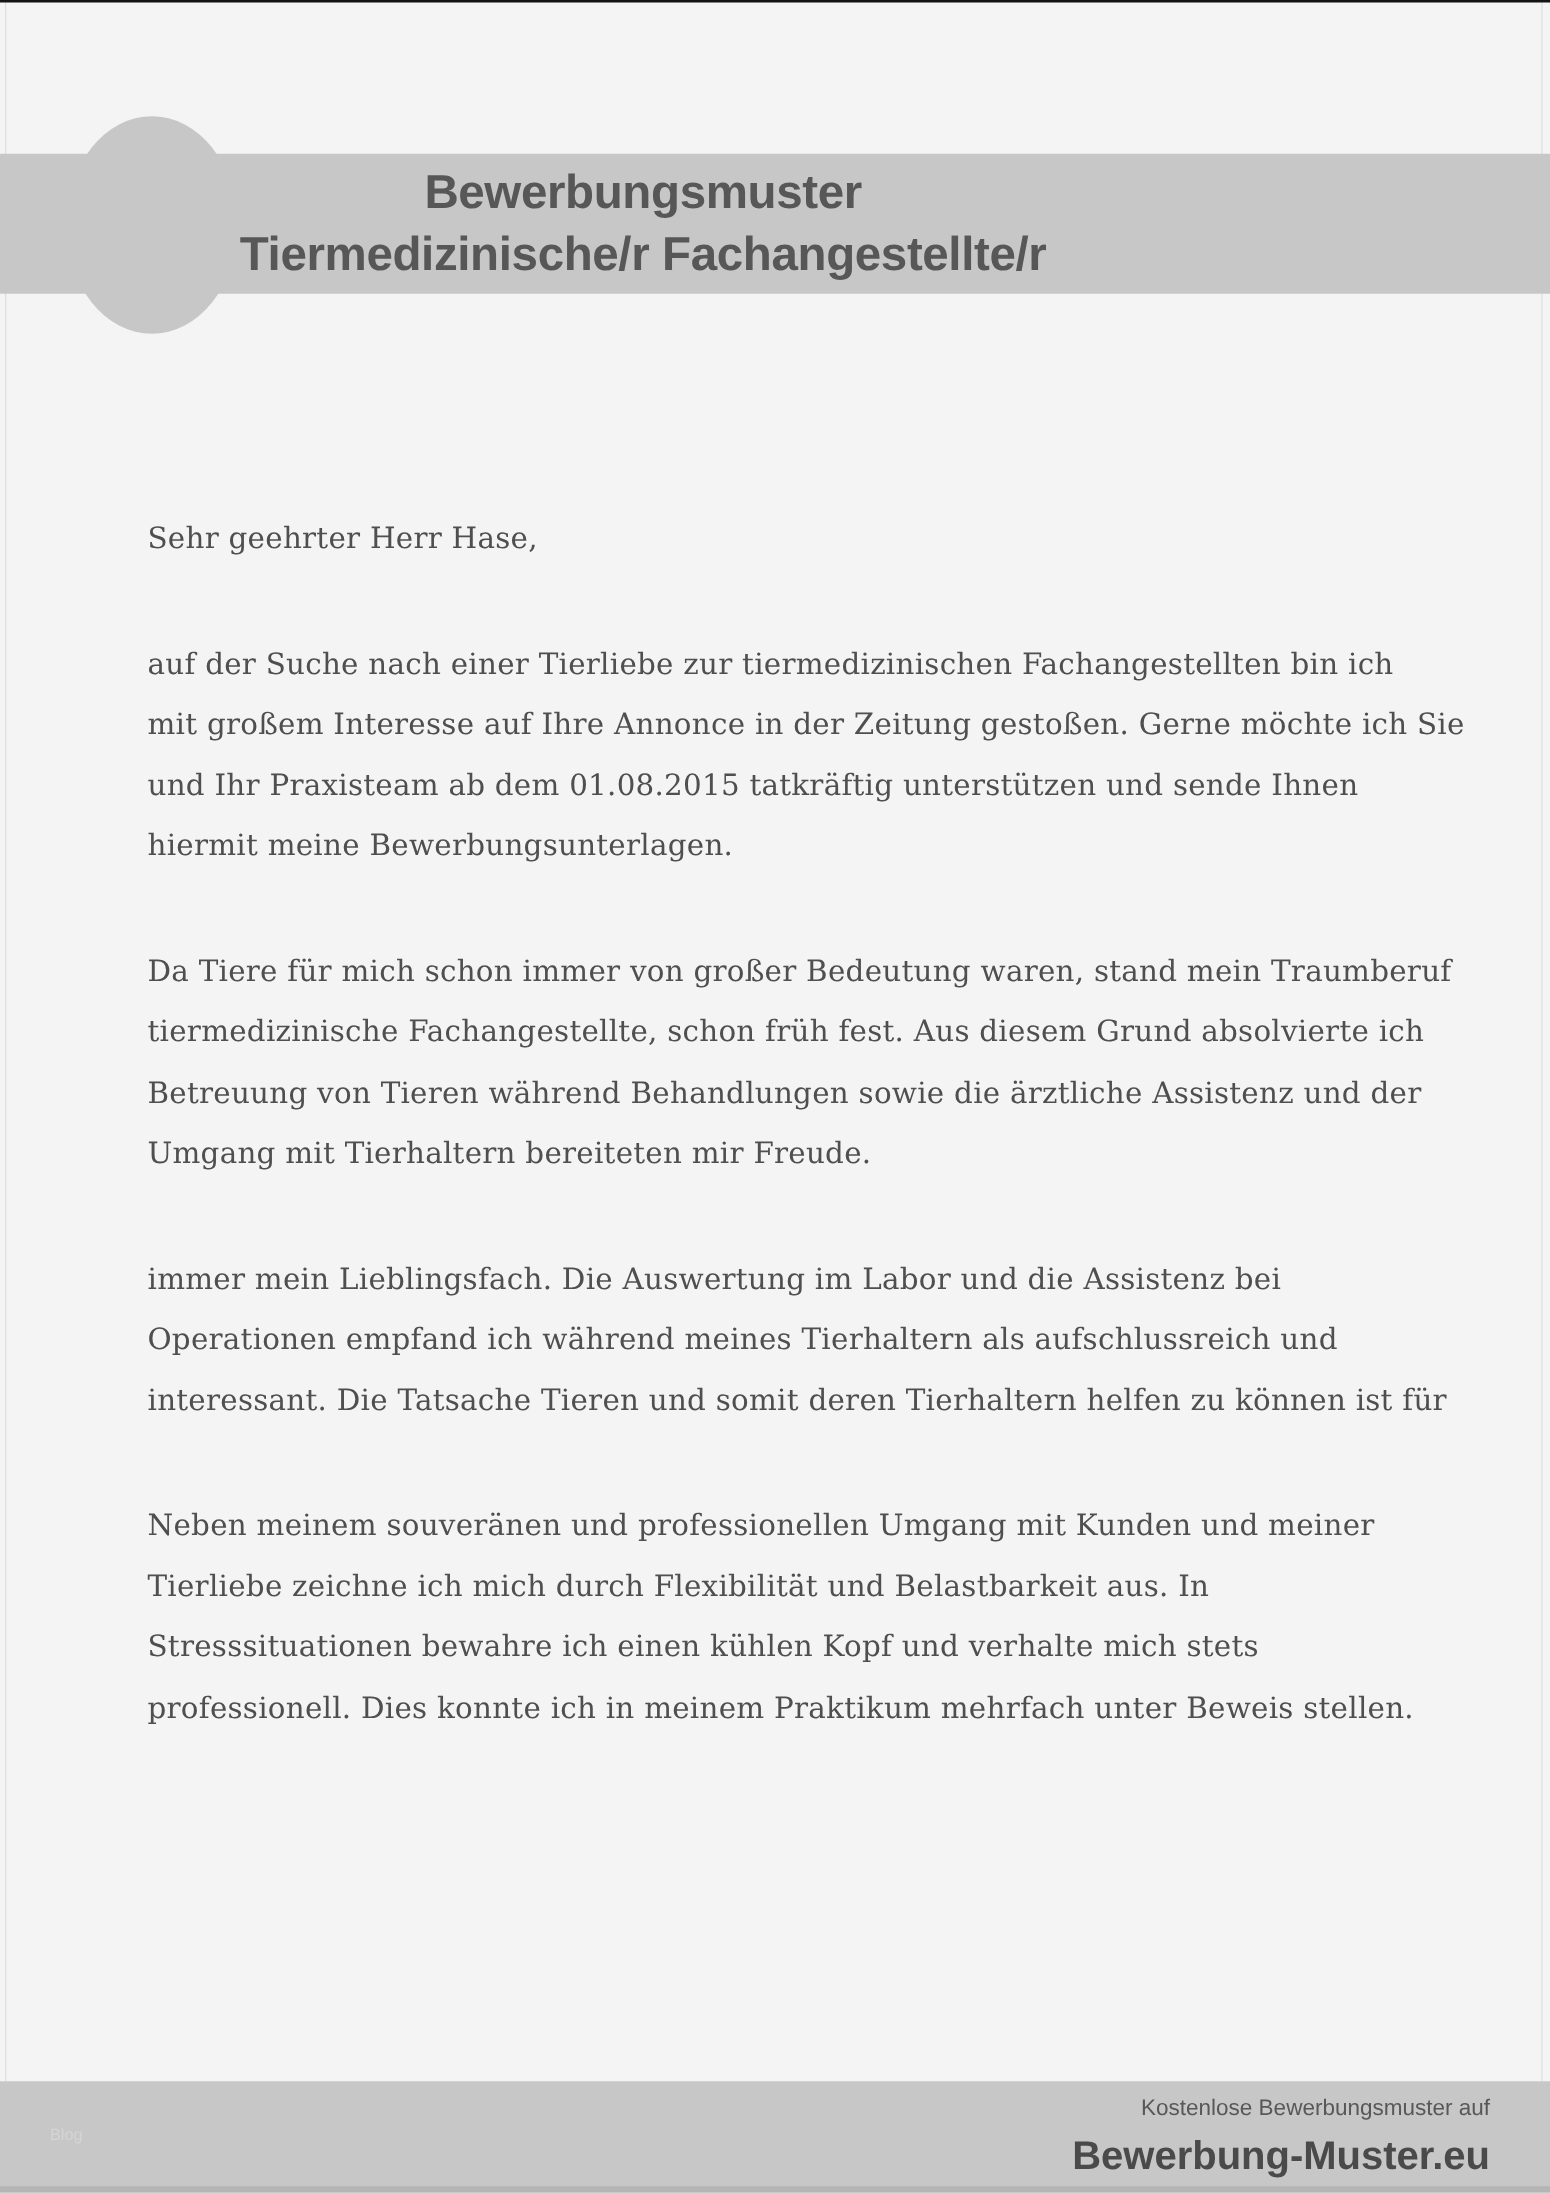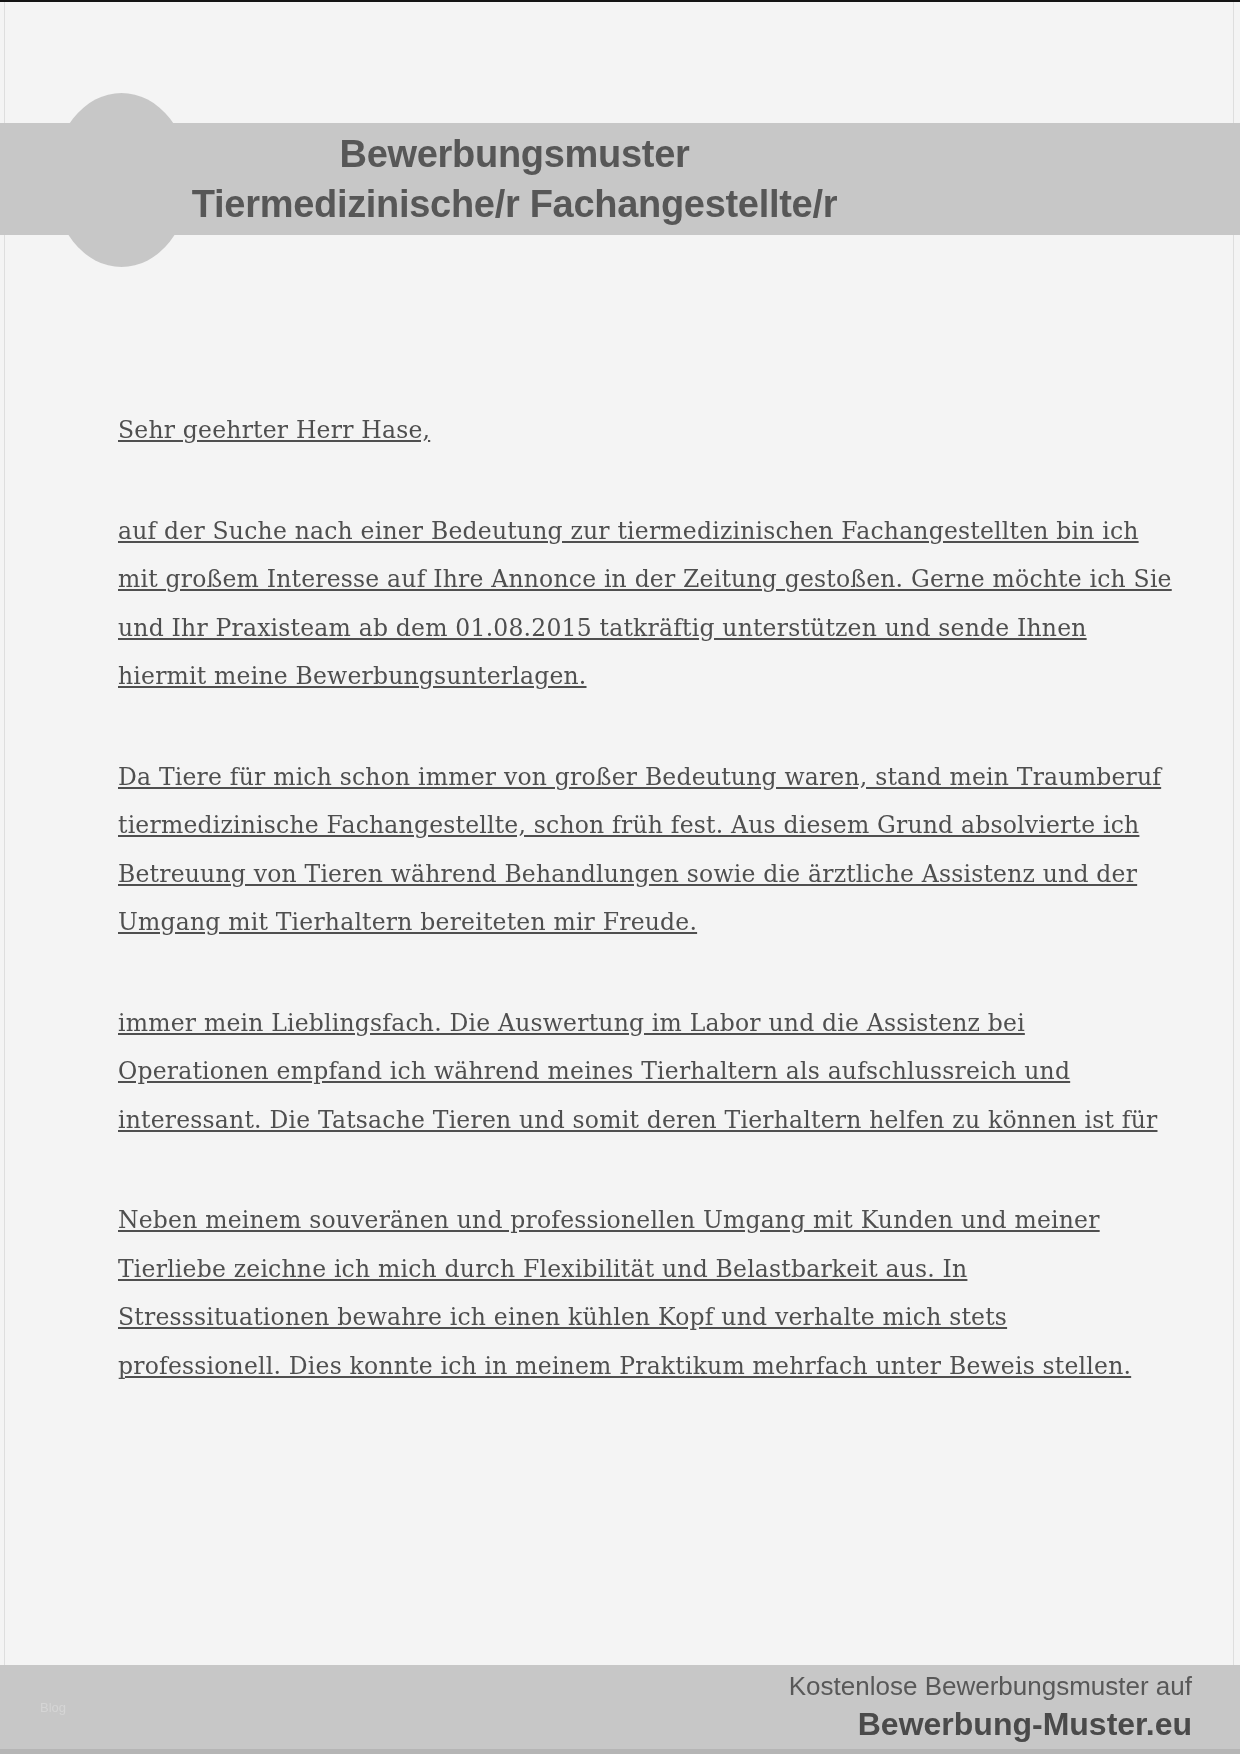--- a/index.html
+++ b/index.html
@@ -45,33 +45,33 @@
   }
 
   .letter-body {
     position: absolute; top: 406px; left: 118px;
     width: 1020px; z-index: 1;
     font-family: "DejaVu Serif", "Liberation Serif", serif;
     font-size: 23.5px; color: #4f4f4f;
     letter-spacing: 0.2px;
   }
   .letter-body .para { margin: 0 0 52px 0; }
-  .letter-body .line { line-height: 48.5px; white-space: nowrap; text-decoration: underline; }
+  .letter-body .line { line-height: 48.5px; white-space: nowrap; }
 
   .footer-band {
     position: absolute; top: 1665px; left: 0;
     width: 1240px; height: 89px;
     background: #c7c7c7; z-index: 2;
     box-sizing: border-box;
     border-bottom: 5px solid #b5b5b5;
     text-align: right;
     padding: 6px 48px 0 0;
   }
   .footer-tagline {
-    font-size: 26px; color: #585858; line-height: 30px;
+    font-size: 18px; color: #585858; line-height: 30px;
     white-space: nowrap;
   }
   .footer-brand {
     font-size: 32px; font-weight: bold; color: #4a4a4a;
     line-height: 46px; white-space: nowrap;
   }
   .footer-watermark {
     position: absolute; left: 40px; top: 1700px;
     font-size: 13px; color: #d5d5d5; z-index: 3;
   }
@@ -88,21 +88,21 @@
 <div class="header-titles">
   <div class="title-line">Bewerbungsmuster</div>
   <div class="title-line">Tiermedizinische/r Fachangestellte/r</div>
 </div>
 
 <div class="letter-body">
   <div class="para">
     <div class="line">Sehr geehrter Herr Hase,</div>
   </div>
   <div class="para">
-    <div class="line">auf der Suche nach einer Bedeutung zur tiermedizinischen Fachangestellten bin ich</div>
+    <div class="line">auf der Suche nach einer Tierliebe zur tiermedizinischen Fachangestellten bin ich</div>
     <div class="line">mit großem Interesse auf Ihre Annonce in der Zeitung gestoßen. Gerne möchte ich Sie</div>
     <div class="line">und Ihr Praxisteam ab dem 01.08.2015 tatkräftig unterstützen und sende Ihnen</div>
     <div class="line">hiermit meine Bewerbungsunterlagen.</div>
   </div>
   <div class="para">
     <div class="line">Da Tiere für mich schon immer von großer Bedeutung waren, stand mein Traumberuf</div>
     <div class="line">tiermedizinische Fachangestellte, schon früh fest. Aus diesem Grund absolvierte ich</div>
     <div class="line">Betreuung von Tieren während Behandlungen sowie die ärztliche Assistenz und der</div>
     <div class="line">Umgang mit Tierhaltern bereiteten mir Freude.</div>
   </div>

